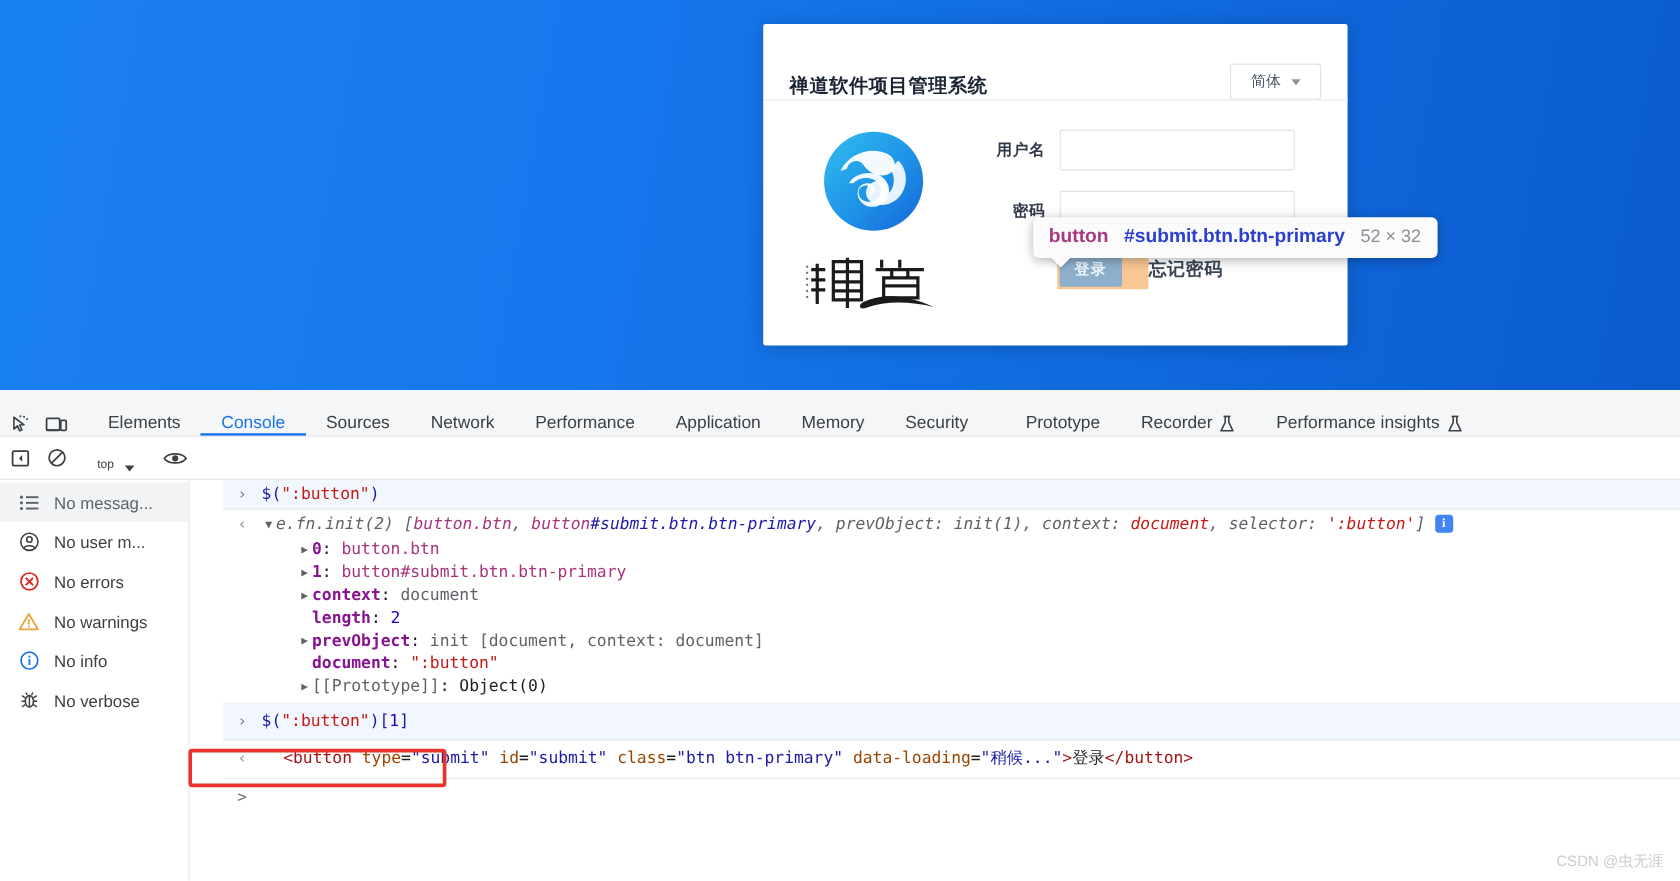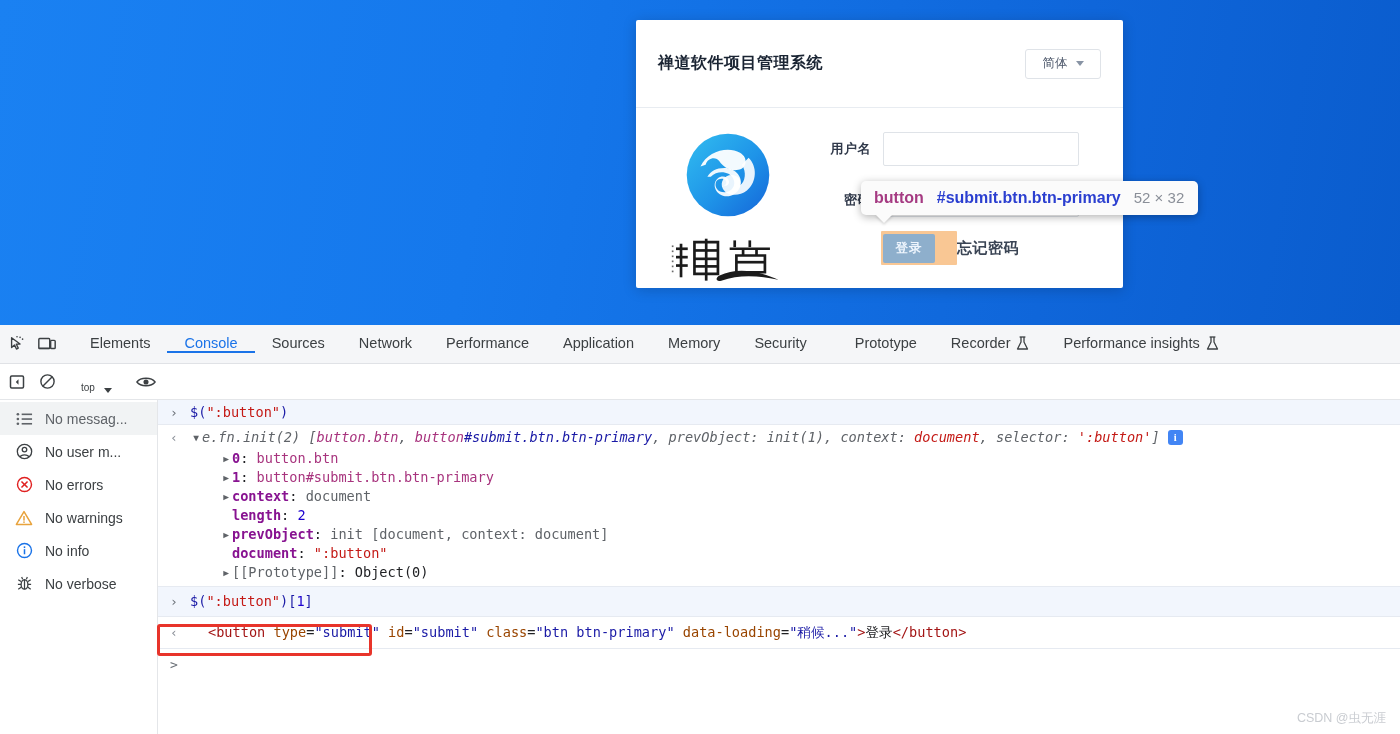--- a/index.html
+++ b/index.html
@@ -21,23 +21,23 @@
 
   .login-card {
     position: absolute;
     left: 636px; top: 20px;
     width: 487px; height: 268px;
     background: #ffffff;
     border-radius: 2px;
     box-shadow: 0 2px 14px rgba(0,0,0,.18);
   }
   .login-head {
-    height: 88px;
+    height: 64px;
     border-bottom: 1px solid #e8ecf1;
-    display: flex; align-items: center;
+    display: flex; align-items: flex-end;
     padding: 0 22px;
   }
   .login-title {
     font-size: 16px; color: #1a2433; font-weight: 700;
     letter-spacing: .5px;
     flex: 1;
   }
   .lang-select {
     border: 1px solid #dfe3e8;
     border-radius: 3px;
@@ -137,21 +137,21 @@
   .devtools {
     position: absolute; left: 0; top: 325px;
     width: 1400px; height: 409px;
     background: #ffffff;
     display: flex; flex-direction: column;
   }
   .dt-tabbar {
     height: 39px;
     background: #f5f6f8;
     border-bottom: 1px solid #e0e2e6;
-    display: flex; align-items: center;
+    display: flex; align-items: flex-end;
     padding-left: 2px;
   }
   .dt-iconbtn {
     width: 30px; display: flex; align-items: center; justify-content: center;
     cursor: pointer;
   }
   .vdiv { width: 1px; background: #d9dce0; margin: 9px 6px 9px 4px; }
   .dt-tabs { display: flex; align-items: stretch; }
   .dt-tab {
     display: flex; align-items: center; gap: 6px;
@@ -182,21 +182,21 @@
     border: 1px solid #cfd3d8;
     border-radius: 3px;
     background: #fff;
     font-size: 13.5px; color: #5f6368;
     padding: 0 7px;
     outline: none;
     font-family: "Liberation Sans", sans-serif;
   }
   .filter-box::placeholder { color: #6d7278; }
 
-  .dt-main { flex: 1; display: flex; min-height: 0; }
+  .dt-main { flex: 1; display: flex; min-height: 0; gap: 28px; }
 
   
   .dt-side {
     width: 158px;
     border-right: 1px solid #e4e6e9;
     background: #fff;
     padding-top: 2px;
   }
   .side-item {
     display: flex; align-items: center; gap: 11px;

